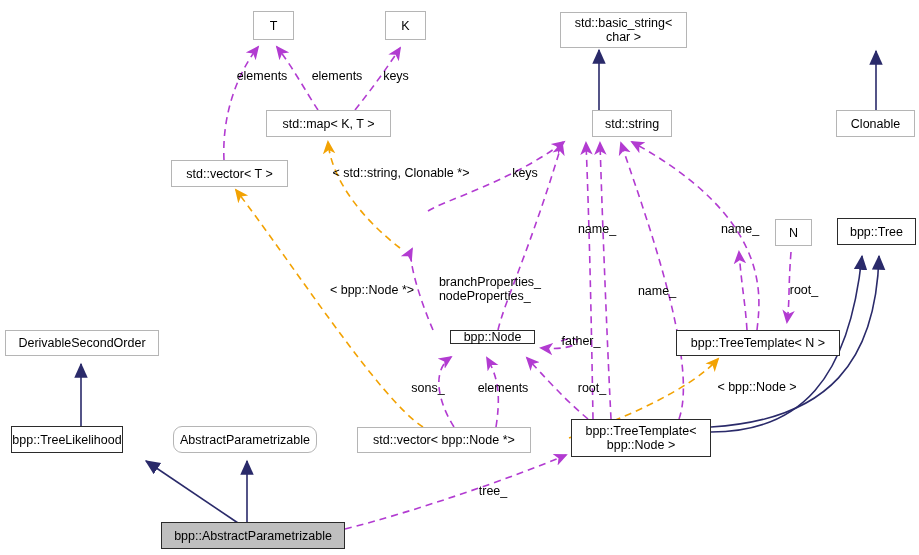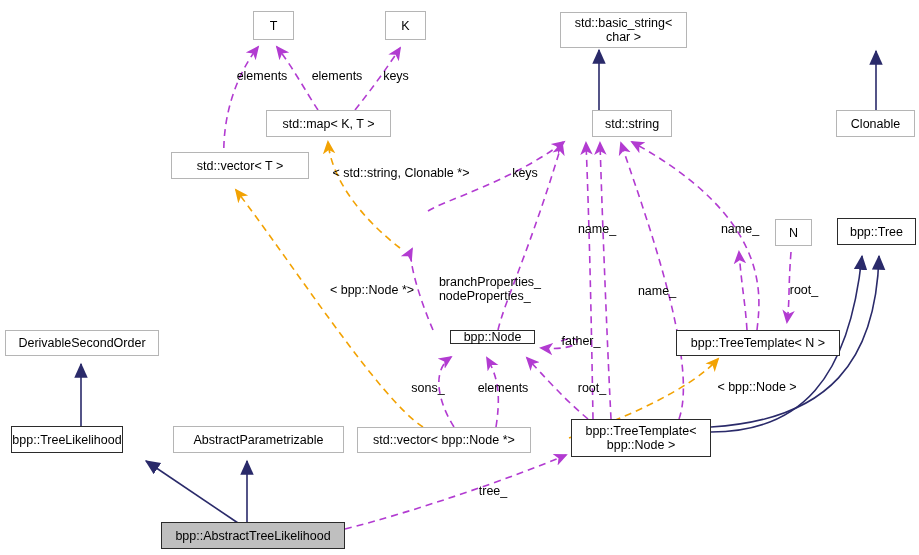--- a/index.html
+++ b/index.html
@@ -84,53 +84,53 @@
   </div>
   <div class="node plain" style="left:266px;top:110px;width:125px;height:27px;">
     <span>std::map&lt; K, T &gt;</span>
   </div>
   <div class="node plain" style="left:558px;top:110px;width:80px;height:27px;margin-left:34px;">
     <span>std::string</span>
   </div>
   <div class="node plain" style="left:836px;top:110px;width:79px;height:27px;">
     <span>Clonable</span>
   </div>
-  <div class="node plain" style="left:171px;top:152px;width:138px;height:27px;">
+  <div class="node plain" style="left:171px;top:160px;width:117px;height:27px;">
     <span>std::vector&lt; T &gt;</span>
   </div>
   <div class="node plain" style="left:775px;top:219px;width:37px;height:27px;">
     <span>N</span>
   </div>
   <div class="node strong" style="left:837px;top:218px;width:79px;height:27px;">
     <span>bpp::Tree</span>
   </div>
   <div class="node plain" style="left:5px;top:330px;width:154px;height:26px;">
     <span>DerivableSecondOrder</span>
   </div>
   <div class="node strong" style="left:450px;top:330px;width:85px;height:14px;">
     <span>bpp::Node</span>
   </div>
   <div class="node strong" style="left:676px;top:330px;width:164px;height:26px;text-align:center;">
     <span>bpp::TreeTemplate&lt; N &gt;</span>
   </div>
   <div class="node strong" style="left:11px;top:426px;width:112px;height:27px;">
     <span>bpp::TreeLikelihood</span>
   </div>
-  <div class="node plain" style="left:173px;top:426px;width:171px;height:27px;">
+  <div class="node plain" style="left:173px;top:426px;width:144px;height:27px;border-radius:9px;">
     <span>AbstractParametrizable</span>
   </div>
   <div class="node plain" style="left:357px;top:427px;width:174px;height:26px;">
     <span>std::vector&lt; bpp::Node *&gt;</span>
   </div>
   <div class="node strong" style="left:571px;top:419px;width:140px;height:38px;">
     <span>bpp::TreeTemplate&lt;
 bpp::Node &gt;</span>
   </div>
   <div class="node current" style="left:161px;top:522px;width:184px;height:27px;">
-    <span>bpp::AbstractTreeLikelihood</span>
+    <span>bpp::AbstractParametrizable</span>
   </div>
 
   <div class="elabel" style="left:262px;top:76px;">elements</div>
   <div class="elabel" style="left:337px;top:76px;">elements</div>
   <div class="elabel" style="left:396px;top:76px;">keys</div>
   <div class="elabel" style="left:401px;top:173px;">&lt; std::string, Clonable *&gt;</div>
   <div class="elabel" style="left:525px;top:173px;">keys</div>
   <div class="elabel" style="left:597px;top:229px;">name_</div>
   <div class="elabel" style="left:740px;top:229px;">name_</div>
   <div class="elabel" style="left:804px;top:290px;">root_</div>

